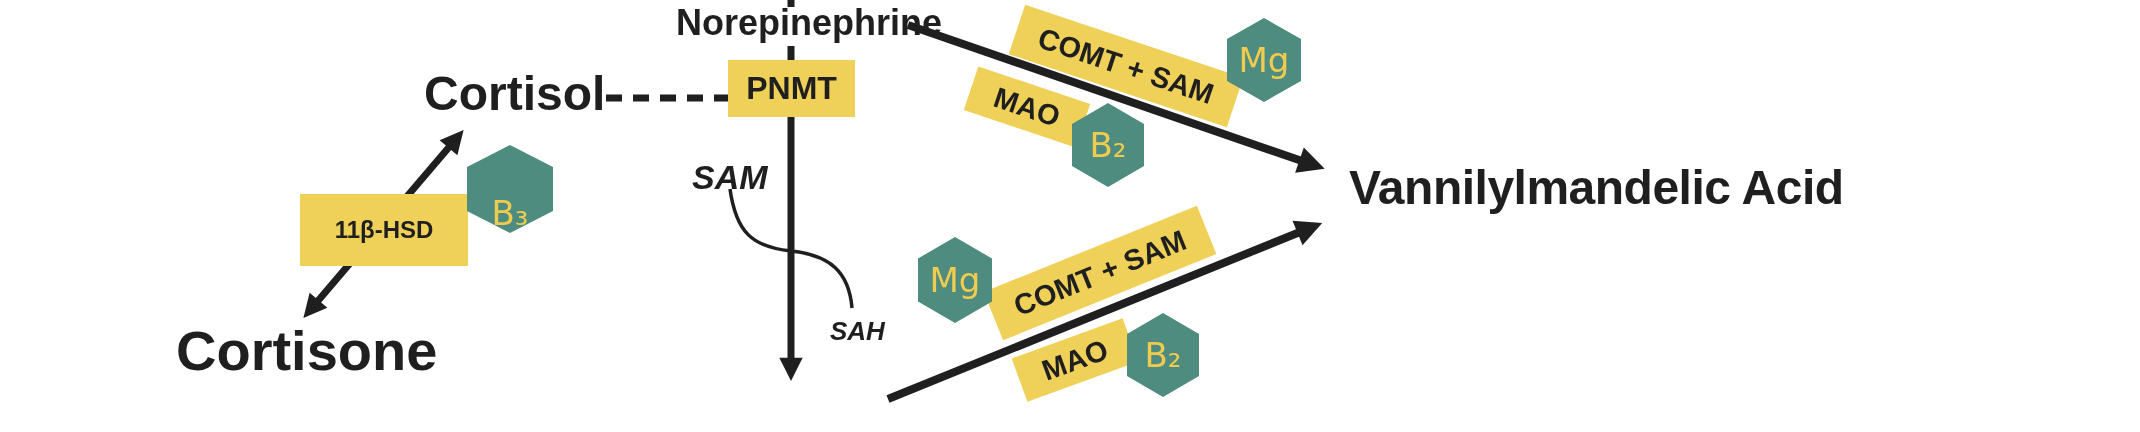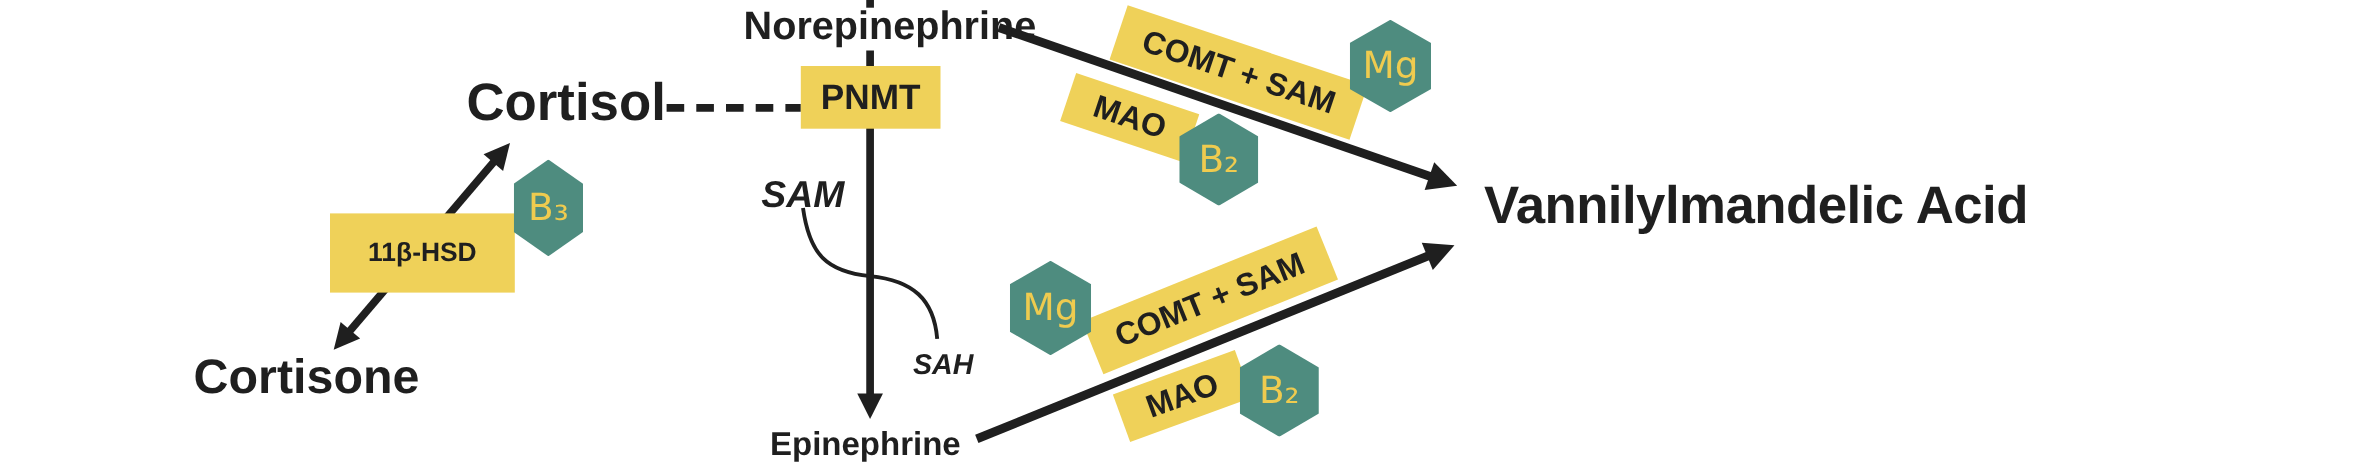--- a/index.html
+++ b/index.html
@@ -37,31 +37,31 @@
   .hex{
     position:absolute;
     background:var(--teal);
     clip-path:polygon(50% 0%,100% 25%,100% 75%,50% 100%,0% 75%,0% 25%);
     display:flex;align-items:center;justify-content:center;
     color:var(--hexText);
     font-weight:400;font-size:34px;
     font-family:"DejaVu Sans","Liberation Sans",sans-serif;
     z-index:4;
   }
-  .hex-b3{left:467px;top:145px;width:63px;height:88px;}
+  .hex-b3{left:467px;top:145px;width:86px;height:88px;align-items:flex-end;}
   .hex-mg-upper{left:1227px;top:18px;width:74px;height:84px;}
   .hex-b2-upper{left:1072px;top:103px;width:72px;height:84px;}
   .hex-mg-lower{left:918px;top:237px;width:74px;height:86px;}
   .hex-b2-lower{left:1127px;top:313px;width:72px;height:84px;}
 
   .lbl{position:absolute;font-weight:700;white-space:nowrap;z-index:5;color:var(--ink);}
   .lbl-norepinephrine{left:676px;top:2px;font-size:36px;}
   .lbl-epinephrine{left:700px;top:388px;font-size:30px;}
   .lbl-cortisol{left:424px;top:66px;font-size:48px;}
-  .lbl-cortisone{left:176px;top:318px;font-size:44px;}
+  .lbl-cortisone{left:176px;top:318px;font-size:56px;}
   .lbl-vma{left:1334px;top:160px;font-size:48px;letter-spacing:-0.5px;margin-left:15px;}
   .lbl-vma-note{left:1320px;top:226px;font-size:29px;font-weight:400;font-style:italic;}
   .lbl-sam{left:692px;top:158px;font-size:34px;font-style:italic;}
   .lbl-sah{left:830px;top:316px;font-size:26px;font-style:italic;text-align:right;}
 
   svg .stroke{stroke:var(--ink);fill:none;}
 </style>
 </head>
 <body>
 
@@ -119,20 +119,19 @@
     <span>B₂</span>
   </div>
   <div class="hex hex-mg-lower">
     <span>Mg</span>
   </div>
   <div class="hex hex-b2-lower">
     <span>B₂</span>
   </div>
 
   <div class="lbl lbl-norepinephrine">Norepinephrine</div>
-  <div class="lbl lbl-epinephrine">Epinephrine</div>
   <div class="lbl lbl-cortisol">Cortisol</div>
   <div class="lbl lbl-cortisone">Cortisone</div>
   <div class="lbl lbl-vma">Vannilylmandelic Acid</div>
   <div class="lbl lbl-sam">SAM</div>
   <div class="lbl lbl-sah">SAH</div>
 
 </div>
 
 </body></html>

